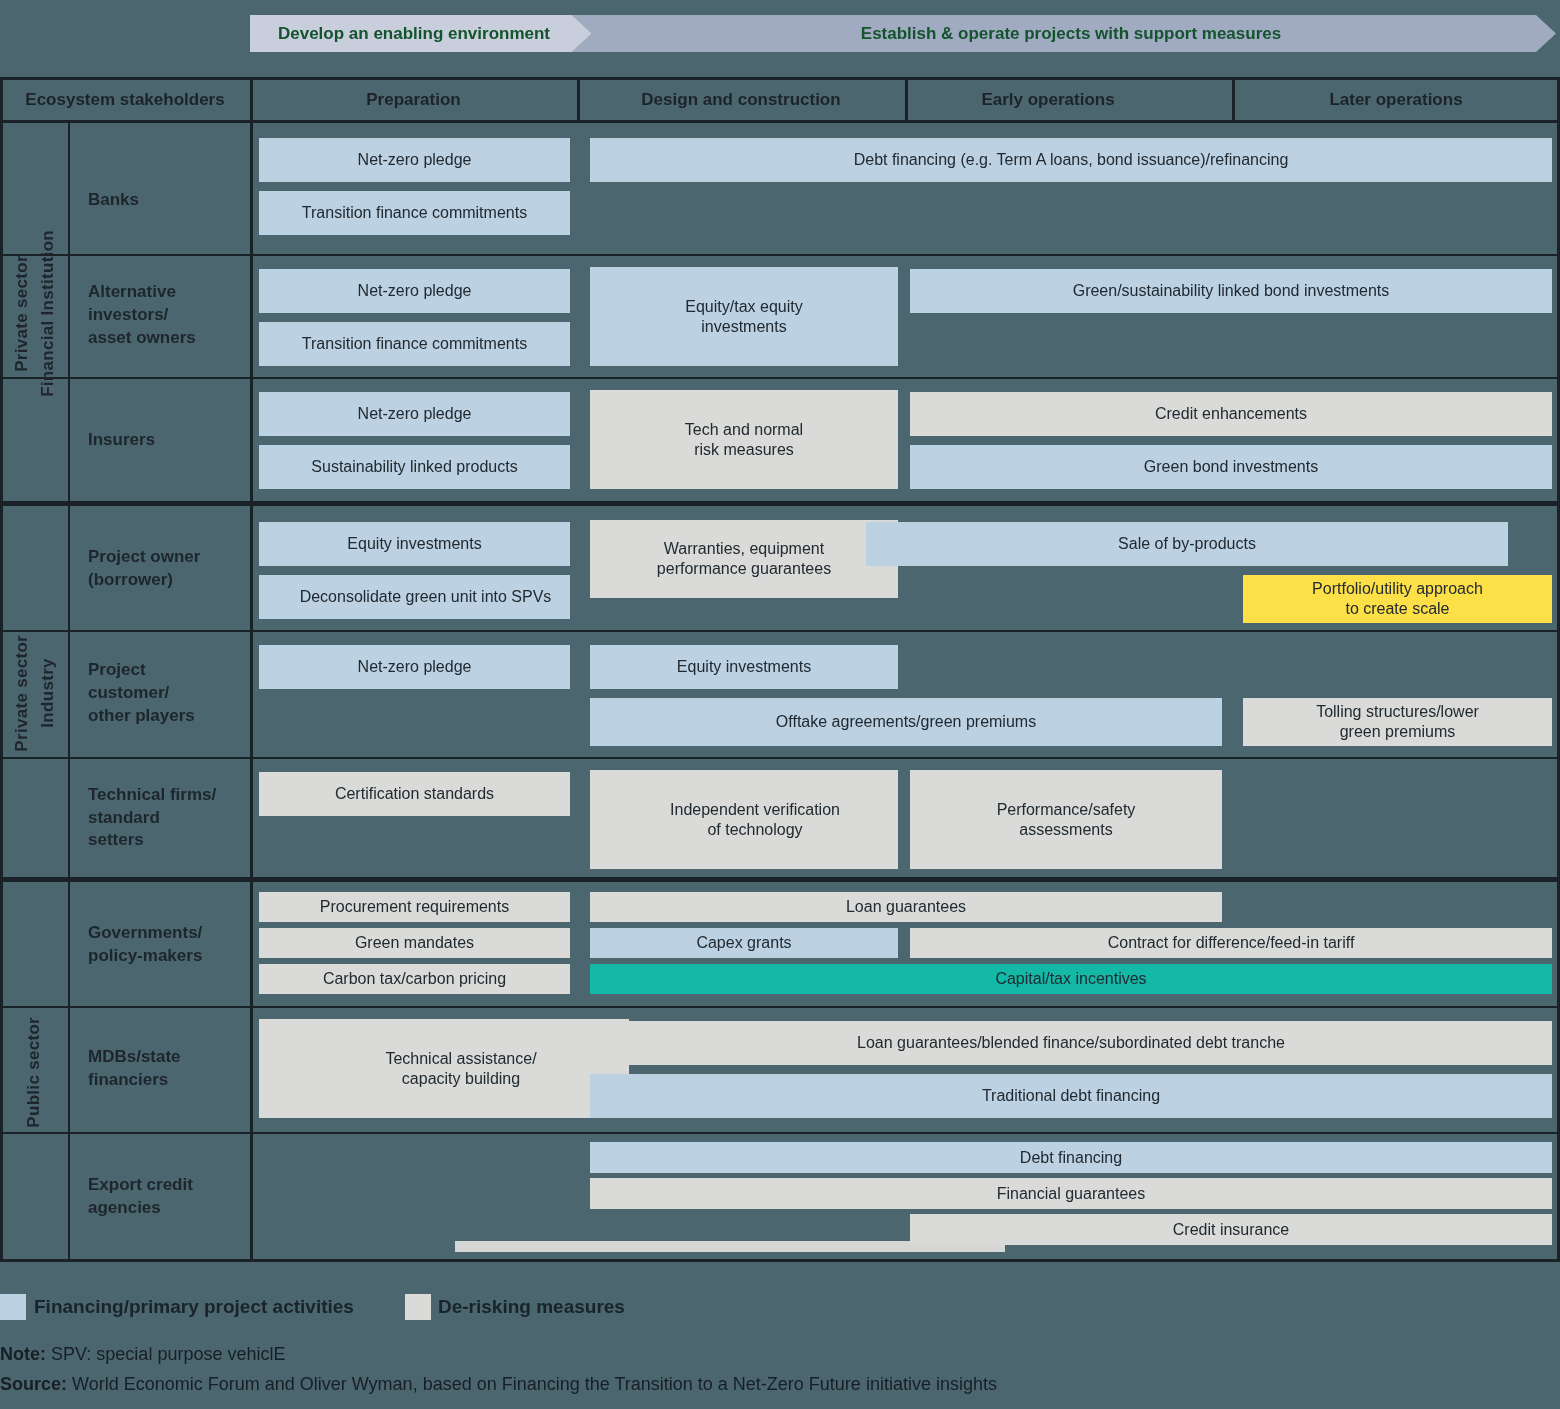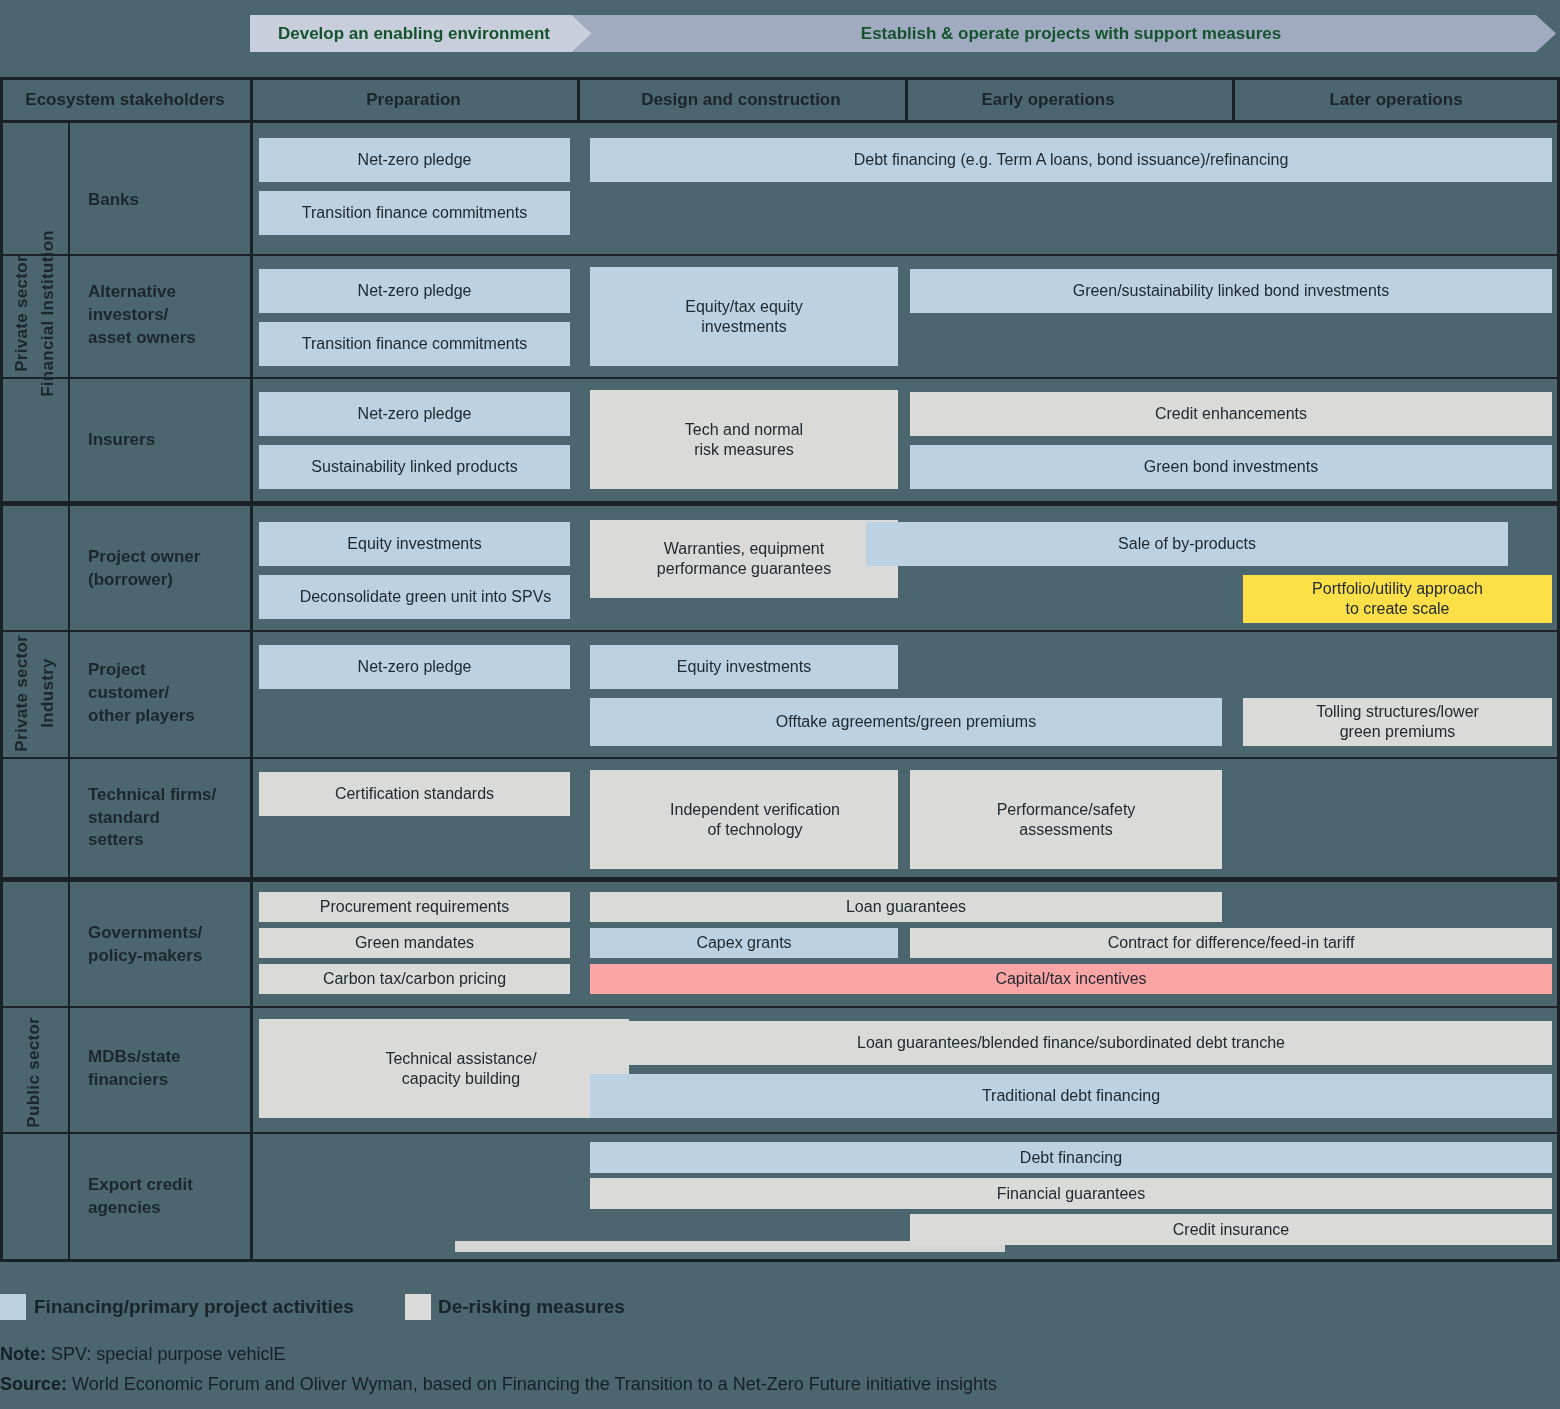--- a/index.html
+++ b/index.html
@@ -133,21 +133,21 @@
       <div class="vlabel">Public sector</div>
     </div>
     <div class="rowlabel" style="top: 883px; height: 123px;">Governments/
 policy-makers</div>
     <div class="cell" style="left: 259px; top: 892px; width: 311px; height: 30px; background: rgb(218, 219, 216);">Procurement requirements</div>
     <div class="cell" style="left: 259px; top: 928px; width: 311px; height: 30px; background: rgb(218, 219, 216);">Green mandates</div>
     <div class="cell" style="left: 259px; top: 964px; width: 311px; height: 30px; background: rgb(218, 219, 216);">Carbon tax/carbon pricing</div>
     <div class="cell" style="left: 590px; top: 892px; width: 632px; height: 30px; background: rgb(218, 219, 216);">Loan guarantees</div>
     <div class="cell" style="left: 590px; top: 928px; width: 308px; height: 30px; background: rgb(188, 210, 227);">Capex grants</div>
     <div class="cell" style="left: 910px; top: 928px; width: 642px; height: 30px; background: rgb(218, 219, 216);">Contract for difference/feed-in tariff</div>
-    <div class="cell" style="left: 590px; top: 964px; width: 962px; height: 30px; background: #fca5a5;">Capital/tax incentives</div>
+    <div class="cell" style="left: 590px; top: 964px; width: 962px; height: 30px; background: #14b8a6;">Capital/tax incentives</div>
     <div class="rowlabel" style="top: 1006px; height: 126px;">MDBs/state
 financiers</div>
     <div class="cell" style="left: 259px; top: 1019px; width: 370px; height: 99px; background: rgb(218, 219, 216); padding-left: 40px;">Technical assistance/
 capacity building</div>
     <div class="cell" style="left: 590px; top: 1021px; width: 962px; height: 44px; background: rgb(218, 219, 216);">Loan guarantees/blended finance/subordinated debt tranche</div>
     <div class="cell" style="left: 590px; top: 1074px; width: 962px; height: 44px; background: rgb(188, 210, 227);">Traditional debt financing</div>
     <div class="rowlabel" style="top: 1132px; height: 130px;">Export credit
 agencies</div>
     <div class="cell" style="left: 590px; top: 1142px; width: 962px; height: 31px; background: rgb(188, 210, 227);">Debt financing</div>
     <div class="cell" style="left: 590px; top: 1178px; width: 962px; height: 31px; background: rgb(218, 219, 216);">Financial guarantees</div>

